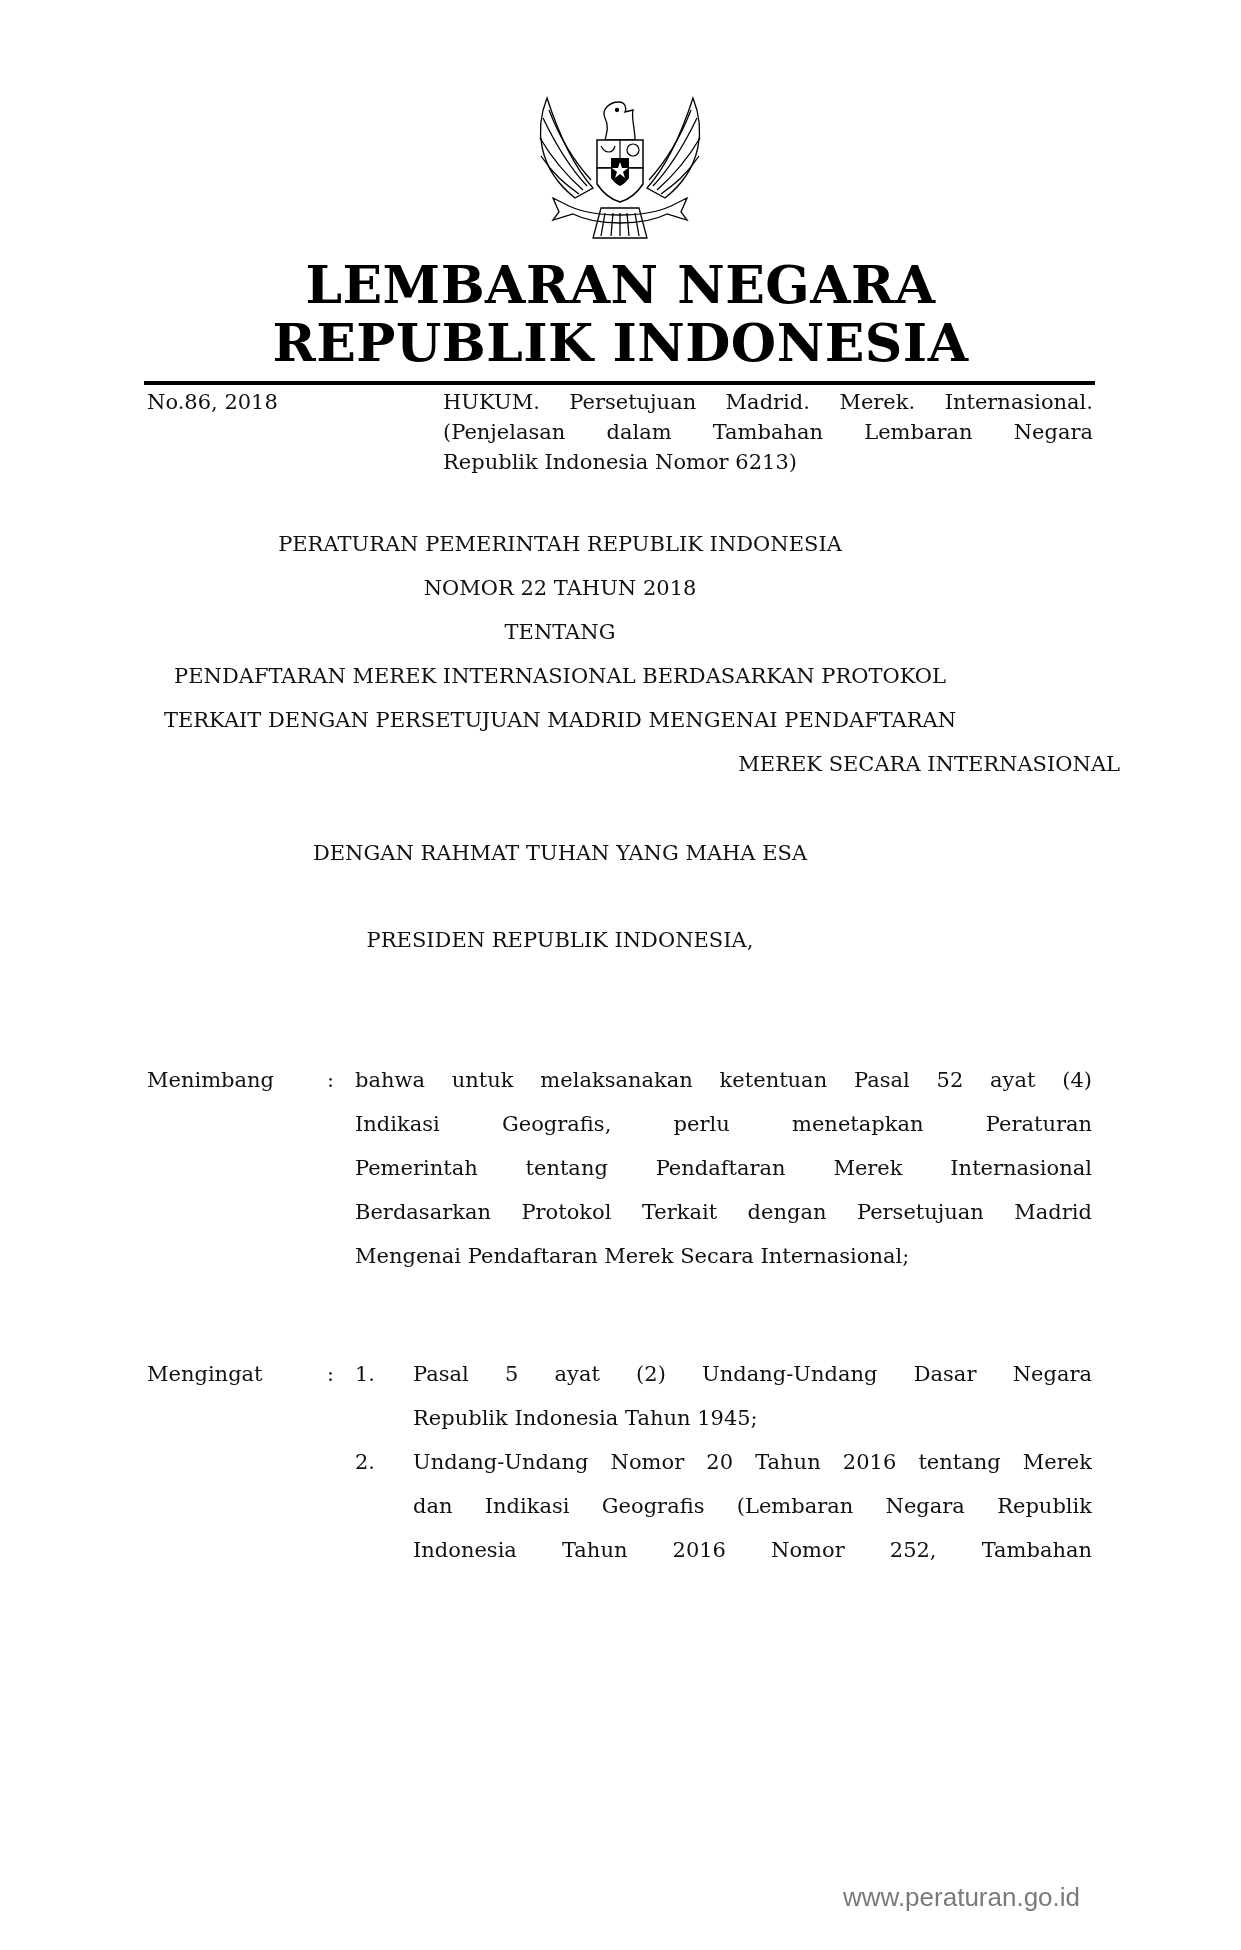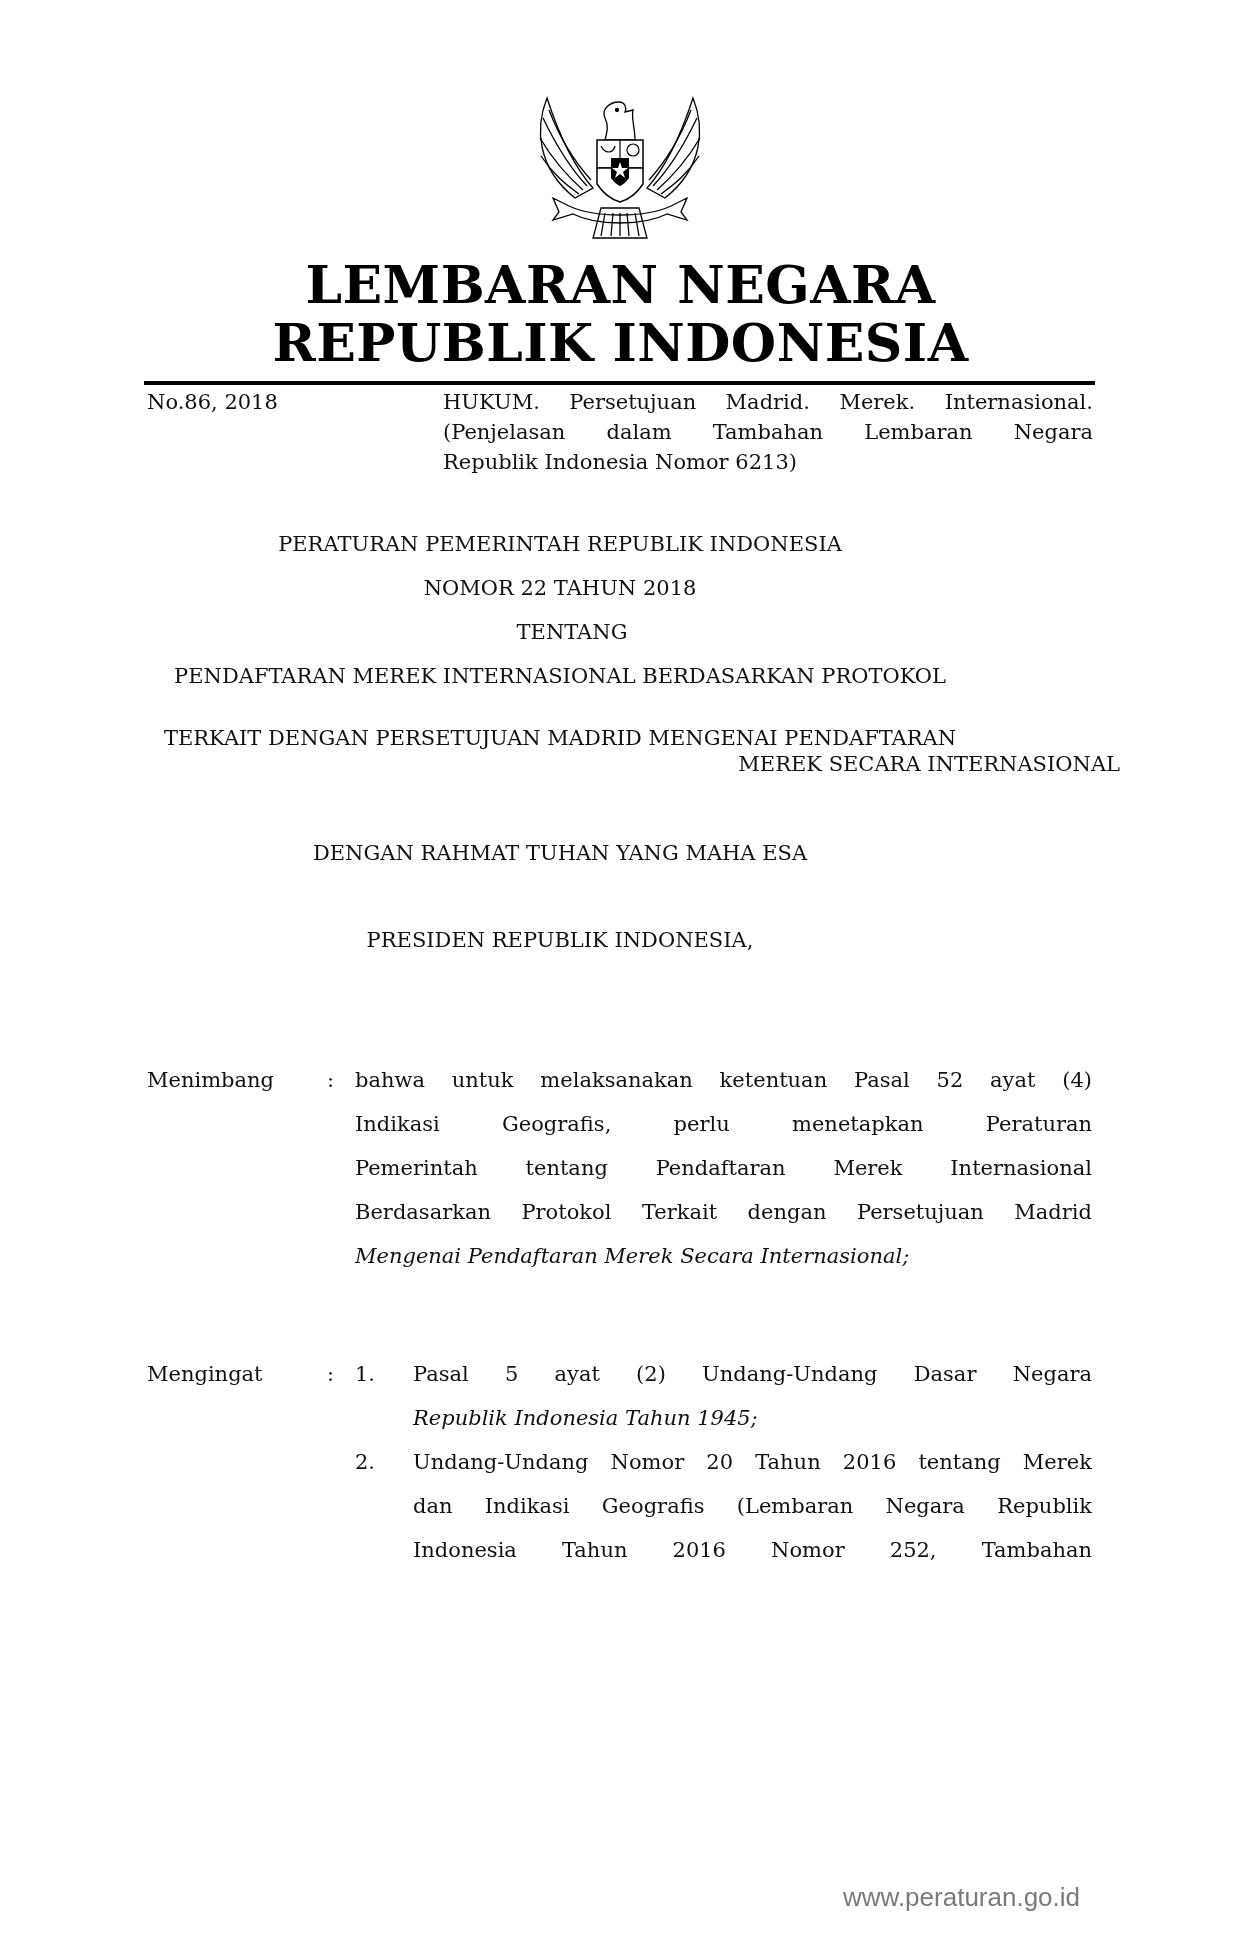--- a/index.html
+++ b/index.html
@@ -13,21 +13,21 @@
   .hdr { font-size: 21px; line-height: 30px; }
   .hdr-no { left: 147px; top: 387px; }
   .hdr-desc { left: 443px; top: 387px; width: 650px; text-align: justify; text-align-last: left; }
   .hdr-desc span { display: block; text-align: justify; text-align-last: justify; }
   .hdr-desc span.last { text-align-last: left; }
   .center { left: 0; width: 1120px; text-align: center; font-size: 21px; line-height: 44px; }
   .label { font-size: 21px; line-height: 44px; }
   .colon { font-size: 21px; line-height: 44px; }
   .para { font-size: 21px; line-height: 44px; }
   .para span { display: block; text-align: justify; text-align-last: justify; white-space: nowrap; }
-  .para span.last { text-align-last: left; font-style: italic; }
+  .para span.last { text-align-last: left; }
   .num { font-size: 21px; line-height: 44px; }
   .footer { left: 843px; top: 1882px; font-family: "Liberation Sans", sans-serif; font-size: 26px; color: #7a7a7a; }
 </style>
 </head>
 <body>
 
 <div class="abs emblem">
   <svg width="170" height="155" viewBox="0 0 170 155">
     <g fill="none" stroke="#000" stroke-width="1.3">
 
@@ -69,23 +69,23 @@
 
 <div class="abs hdr hdr-no">No.86, 2018</div>
 <div class="abs hdr hdr-desc">
   <span>HUKUM. Persetujuan Madrid. Merek. Internasional.</span>
   <span>(Penjelasan dalam Tambahan Lembaran Negara</span>
   <span class="last">Republik Indonesia Nomor 6213)</span>
 </div>
 
 <div class="abs center" style="top: 522px;">PERATURAN PEMERINTAH REPUBLIK INDONESIA</div>
 <div class="abs center" style="top: 566px;">NOMOR 22 TAHUN 2018</div>
-<div class="abs center" style="top: 610px; padding-left: 12px;">TENTANG</div>
+<div class="abs center" style="top: 610px;">TENTANG</div>
 <div class="abs center" style="top: 654px;">PENDAFTARAN MEREK INTERNASIONAL BERDASARKAN PROTOKOL</div>
-<div class="abs center" style="top: 716px;">TERKAIT DENGAN PERSETUJUAN MADRID MENGENAI PENDAFTARAN</div>
+<div class="abs center" style="top: 698px;">TERKAIT DENGAN PERSETUJUAN MADRID MENGENAI PENDAFTARAN</div>
 <div class="abs center" style="top: 742px; text-align: right;">MEREK SECARA INTERNASIONAL</div>
 
 <div class="abs center" style="top: 831px;">DENGAN RAHMAT TUHAN YANG MAHA ESA</div>
 <div class="abs center" style="top: 918px;">PRESIDEN REPUBLIK INDONESIA,</div>
 
 <div class="abs label" style="left: 147px; top: 1058px;">Menimbang</div>
 <div class="abs colon" style="left: 327px; top: 1058px;">:</div>
 <div class="abs para" style="left: 355px; top: 1058px; width: 737px;">
   <span>bahwa untuk melaksanakan ketentuan Pasal 52 ayat (4)</span>
   <span>Indikasi Geografis, perlu menetapkan Peraturan</span>

